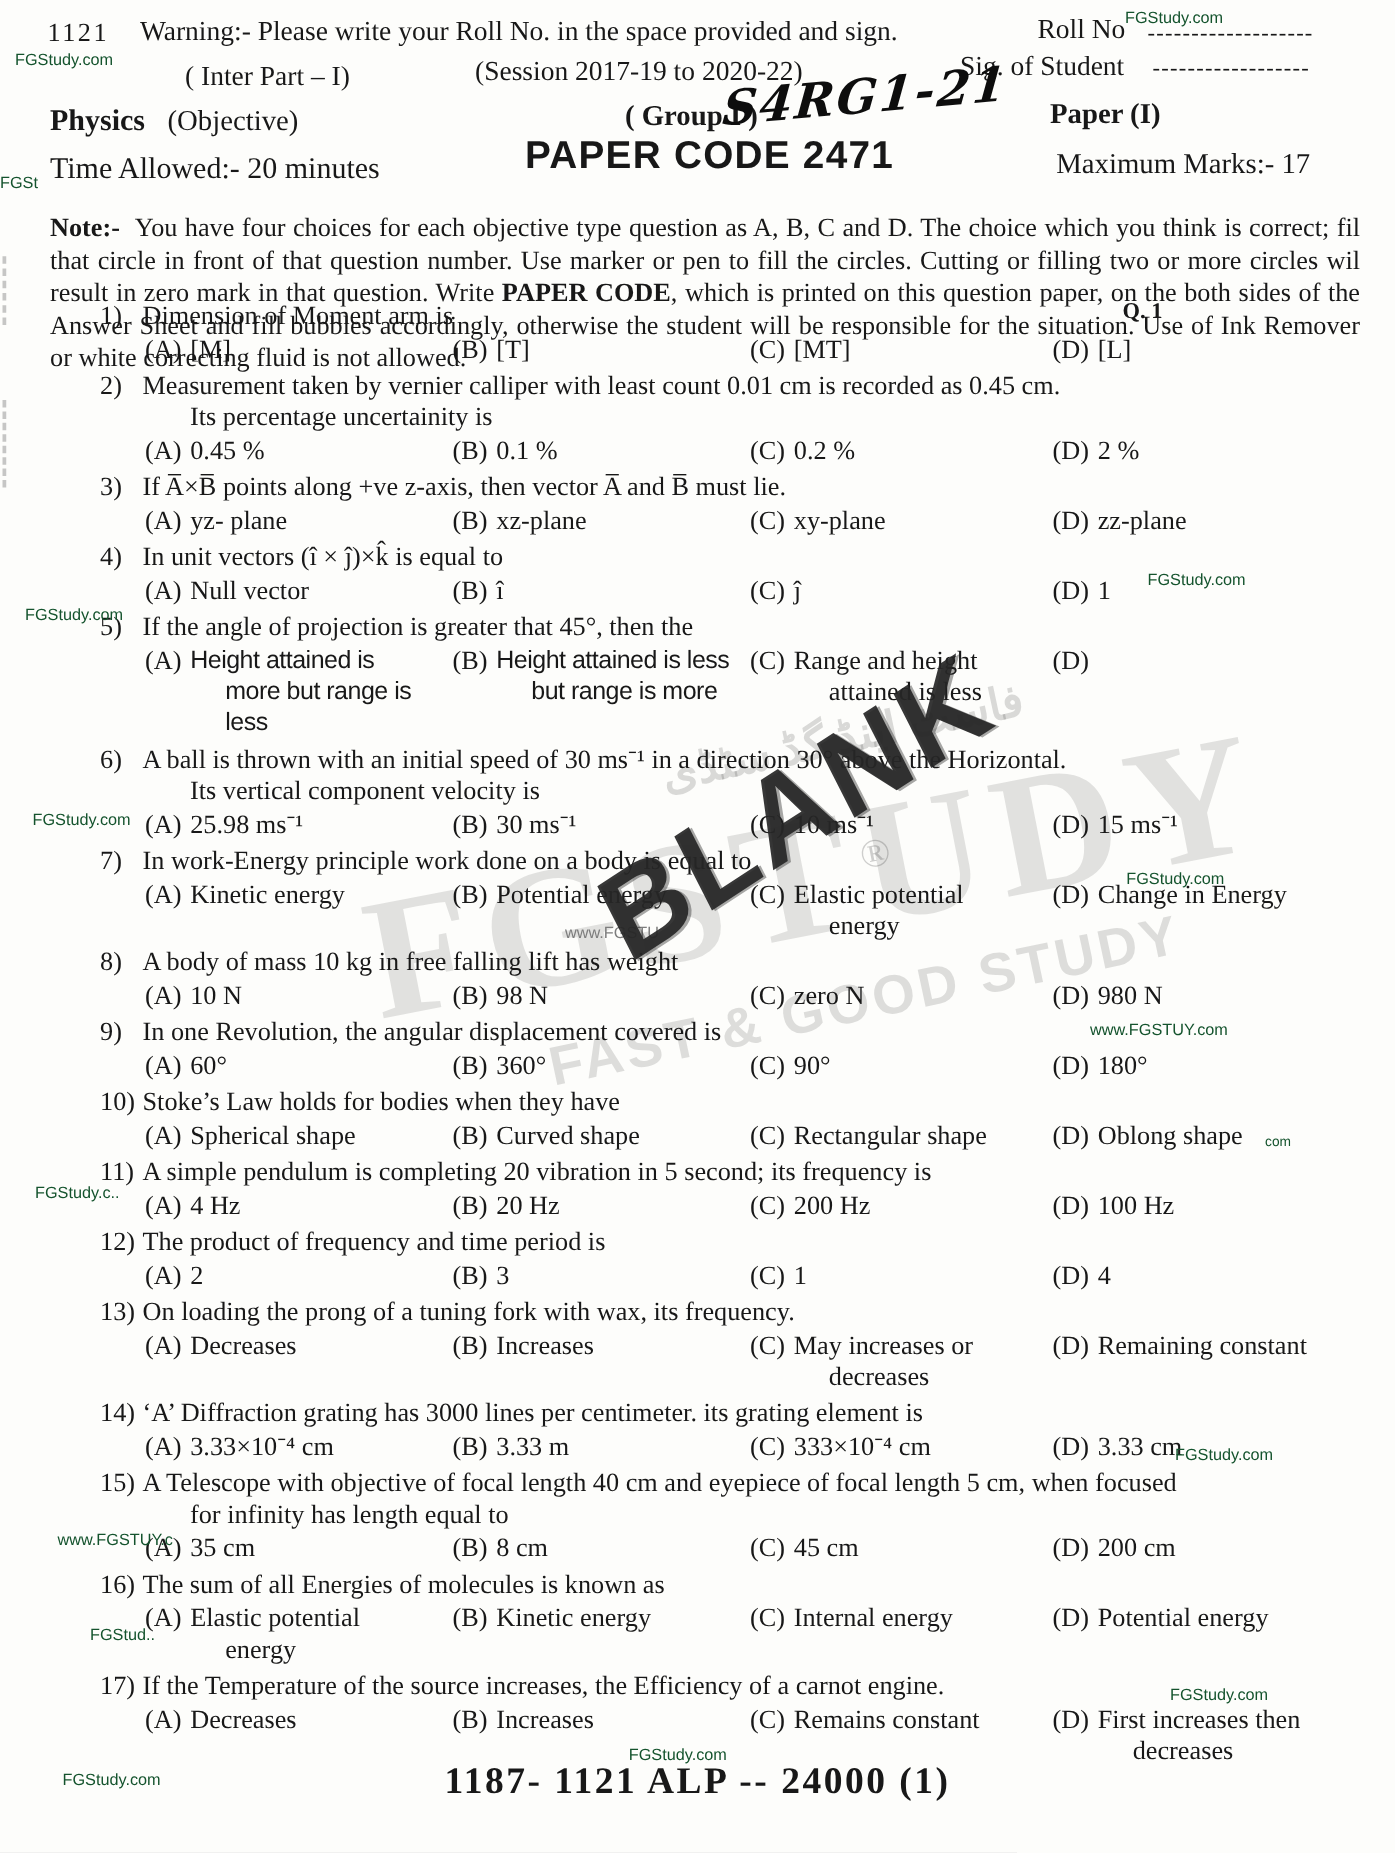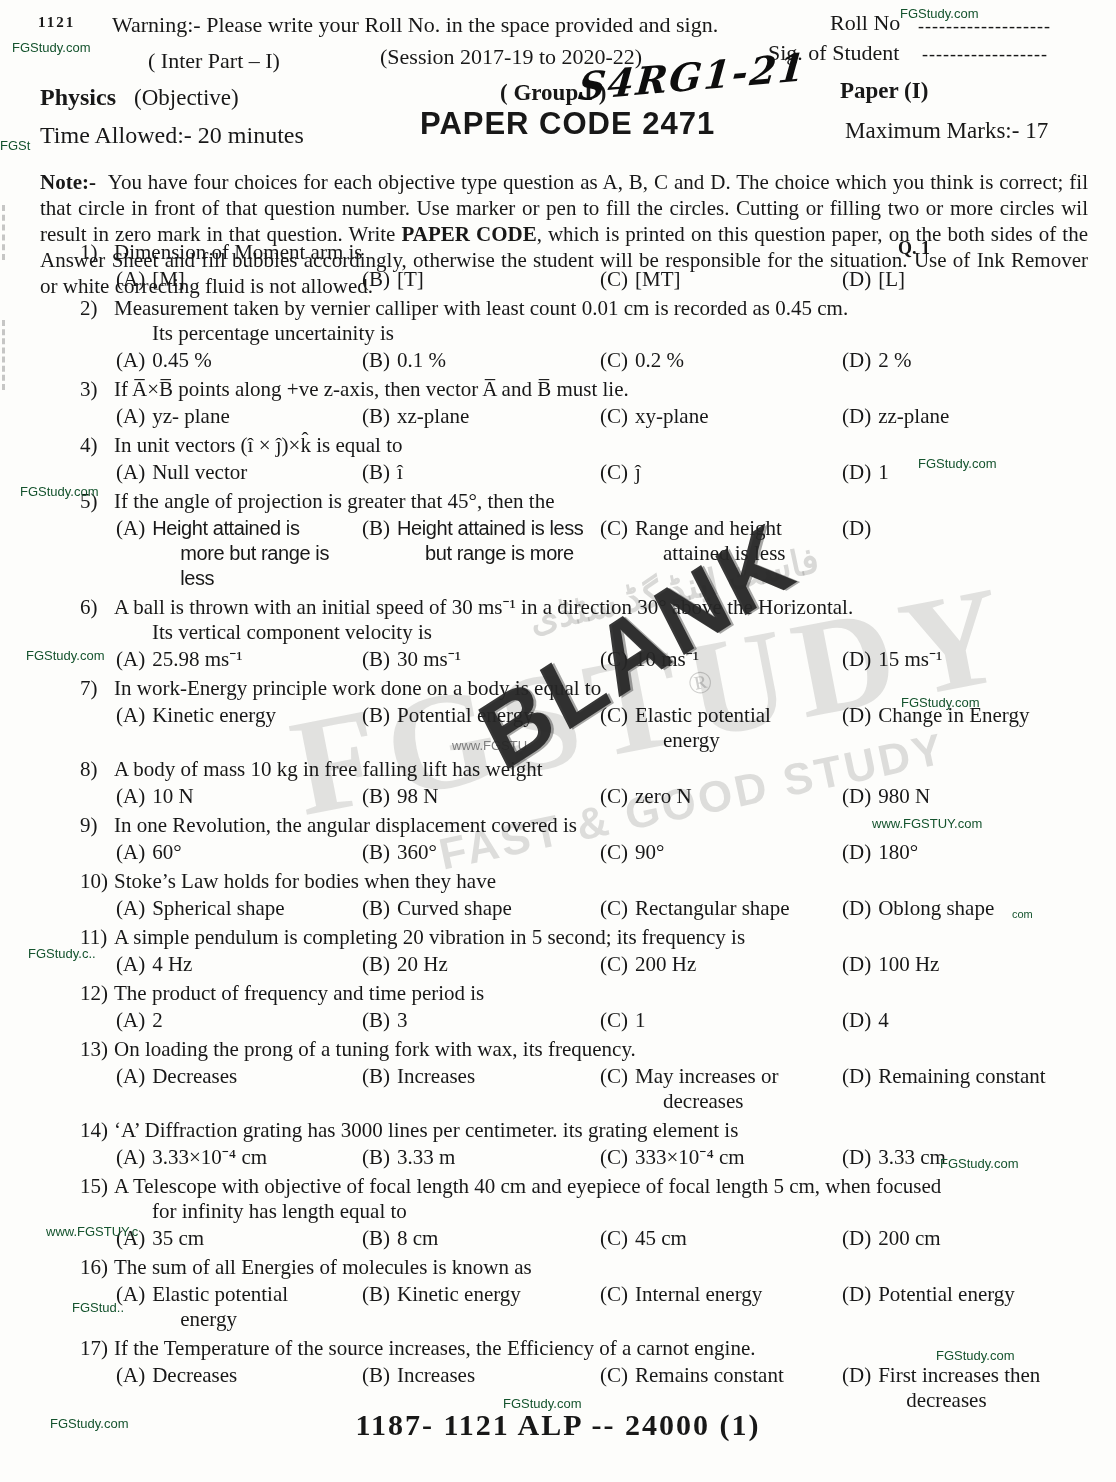--- a/index.html
+++ b/index.html
@@ -3,21 +3,21 @@
 <meta charset="utf-8">
 <style>
   html,body{margin:0;padding:0;background:#e8e8e8;}
   .page{
     position:relative; width:1116px; height:1482px; margin:0 auto;
     background:#fdfdfb; overflow:hidden;
     font-family:"Liberation Serif", serif; color:#181818;
   }
   
   .abs{position:absolute; white-space:nowrap;}
-  .hdr-corner{left:38px; top:14px; font-size:15px; font-weight:bold; letter-spacing:2px;}
+  .hdr-corner{left:38px; top:14px; font-size:21px; font-weight:normal; letter-spacing:2px;}
   .hdr-warning{left:112px; top:12px; font-size:22px;}
   .hdr-rollno{left:830px; top:10px; font-size:22px;}
   .hdr-roll-dashes{left:918px; top:16px; font-size:18px; letter-spacing:1px;}
   .hdr-interpart{left:148px; top:48px; font-size:22px;}
   .hdr-session{left:380px; top:44px; font-size:22px;}
   .hdr-sig{left:768px; top:40px; font-size:22px;}
   .hdr-sig-dashes{left:922px; top:44px; font-size:18px; letter-spacing:1px;}
   .hdr-subject{left:40px; top:84px; font-size:24px; font-weight:bold;}
   .hdr-subject .objective{font-weight:normal; font-size:23px;}
   .hdr-group{left:500px; top:80px; font-size:23px; font-weight:bold;}

